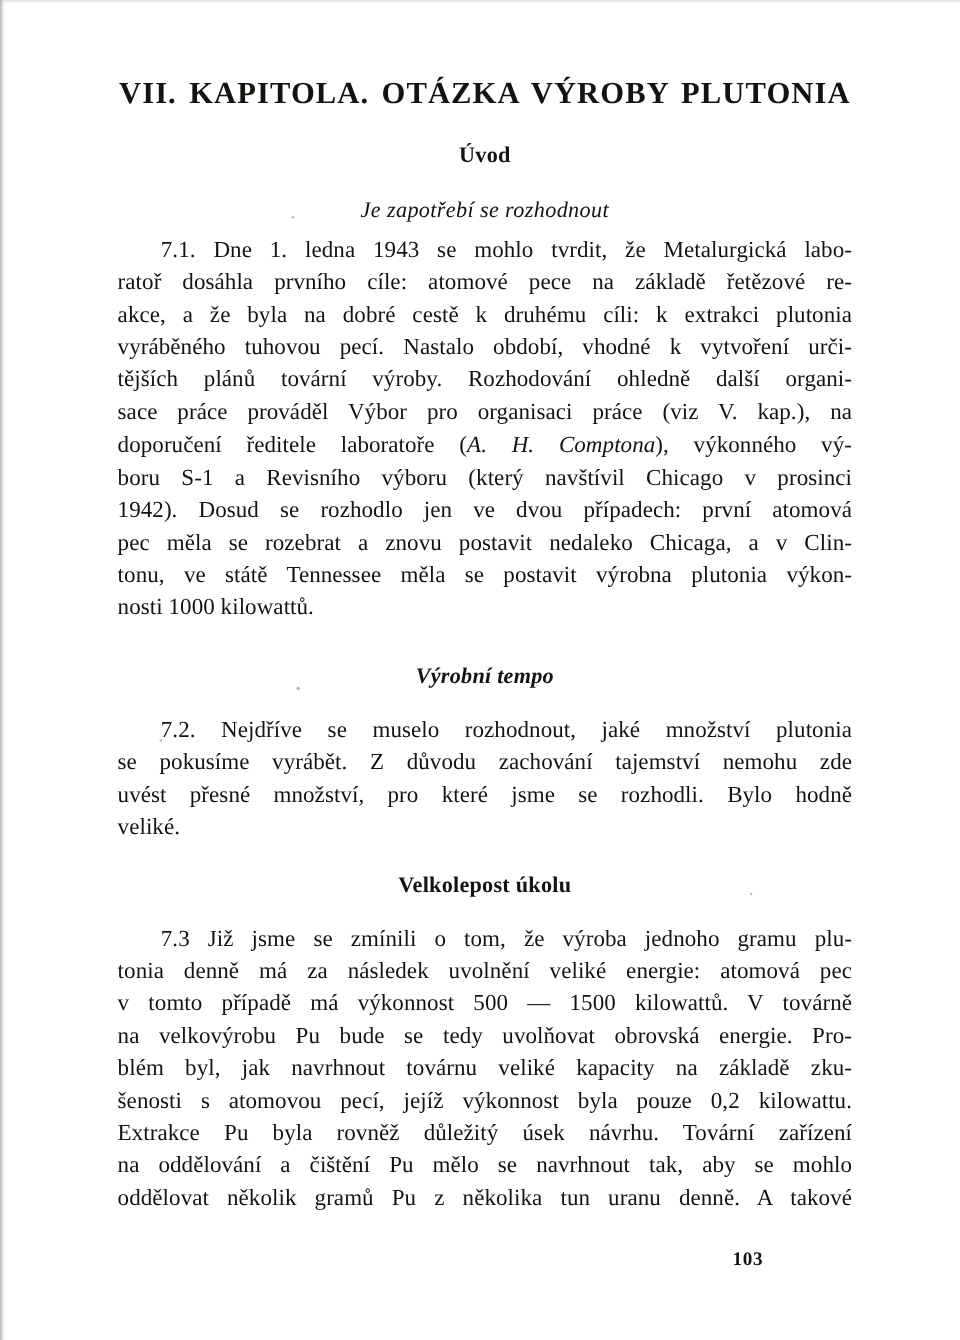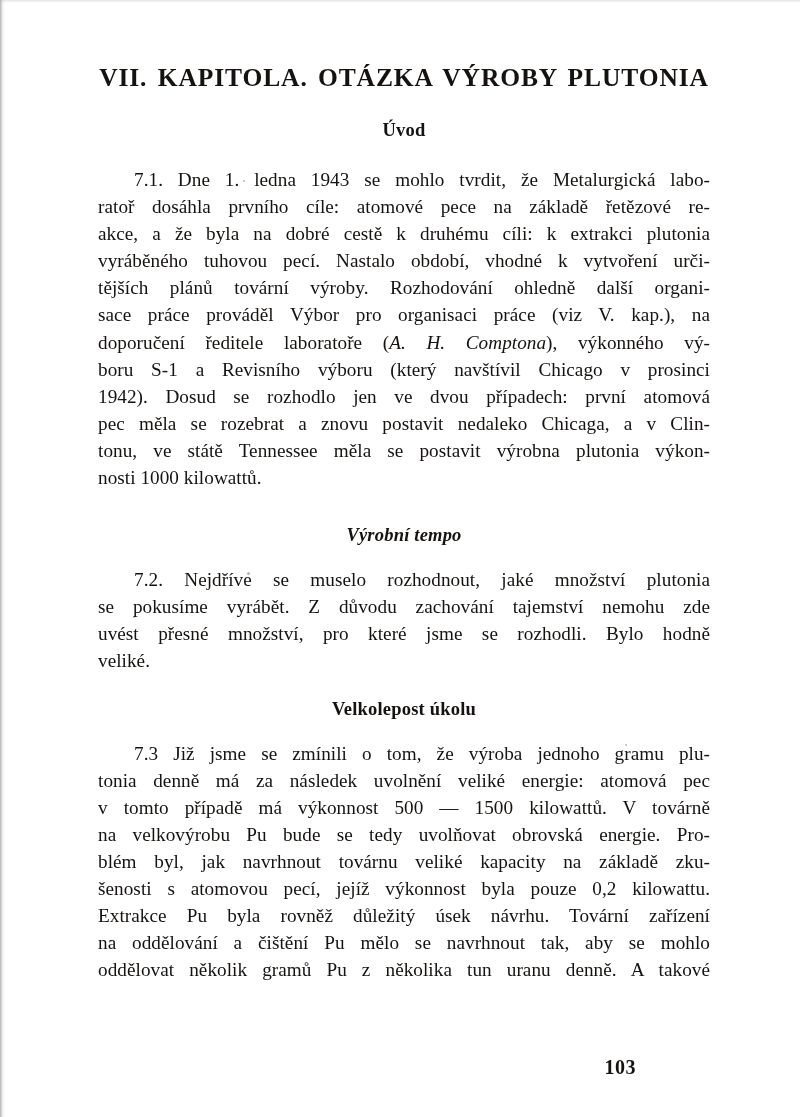--- a/index.html
+++ b/index.html
@@ -109,30 +109,30 @@
   }
   .para .ln.first {
     text-indent: 36px;
   }
   .para .ln.last {
     text-align: left;
     text-align-last: left;
   }
   .para em { font-style: italic; }
 
-  .p-uvod     { margin-top: 25px; }
+  .p-uvod     { margin-top: 8px; }
   .p-tempo    { margin-top: 20px; }
   .p-velkolepost { margin-top: 20px; }
 
   
   .page-number {
     position: absolute;
     right: 88px;
-    bottom: 38px;
-    font-size: 20px;
+    bottom: 58px;
+    font-size: 16px;
     font-weight: bold;
     letter-spacing: 0.5px;
     margin-left: 12px;
   }
 
   
   .speck {
     position: absolute;
     background: #b9b6b0;
     border-radius: 50%;
@@ -154,20 +154,21 @@
   <span class="speck" style="left:110px; top:940px; width:2px; height:2px;"></span>
 
   <div class="content">
 
     <h1 class="chapter-title">
       <span class="line1">VII. KAPITOLA. OTÁZKA VÝROBY PLUTONIA</span>
     </h1>
 
     <h2 class="section-heading heading-uvod">Úvod</h2>
 
+    <p class="subtitle-italic">Je zapotřebí se rozhodnout</p>
 
     <p class="para p-uvod">
       <span class="ln j first">7.1. Dne 1. ledna 1943 se mohlo tvrdit, že Metalurgická labo-</span>
       <span class="ln j">ratoř dosáhla prvního cíle: atomové pece na základě řetězové re-</span>
       <span class="ln j">akce, a že byla na dobré cestě k druhému cíli: k extrakci plutonia</span>
       <span class="ln j">vyráběného tuhovou pecí. Nastalo období, vhodné k vytvoření urči-</span>
       <span class="ln j">tějších plánů tovární výroby. Rozhodování ohledně další organi-</span>
       <span class="ln j">sace práce prováděl Výbor pro organisaci práce (viz V. kap.), na</span>
       <span class="ln j"><span>doporučení ředitele laboratoře (</span><em>A. H. Comptona</em><span>), výkonného vý-</span></span>
       <span class="ln j">boru S-1 a Revisního výboru (který navštívil Chicago v prosinci</span>

